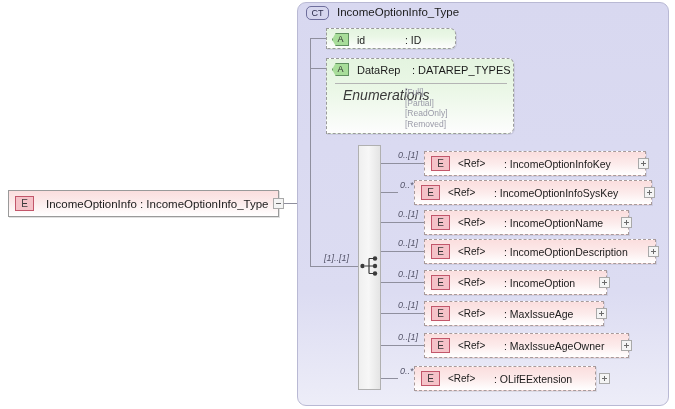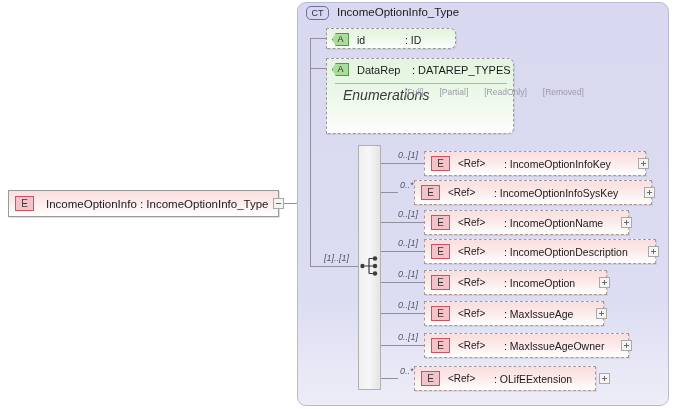--- a/index.html
+++ b/index.html
@@ -201,22 +201,21 @@
   }
   .enum-label {
     font-size: 14px;
     font-style: italic;
     color: #3a3a3a;
     width: 62px;
     margin-left: 8px;
   }
   .enum-values {
     display: flex;
-    flex-direction: row;
-    gap: 16px;
+    flex-direction: column;
   }
   .enum-values span {
     font-size: 8.5px;
     color: #9a9aa8;
     line-height: 10.5px;
     white-space: nowrap;
   }
 
   
   #sequence-bar {

